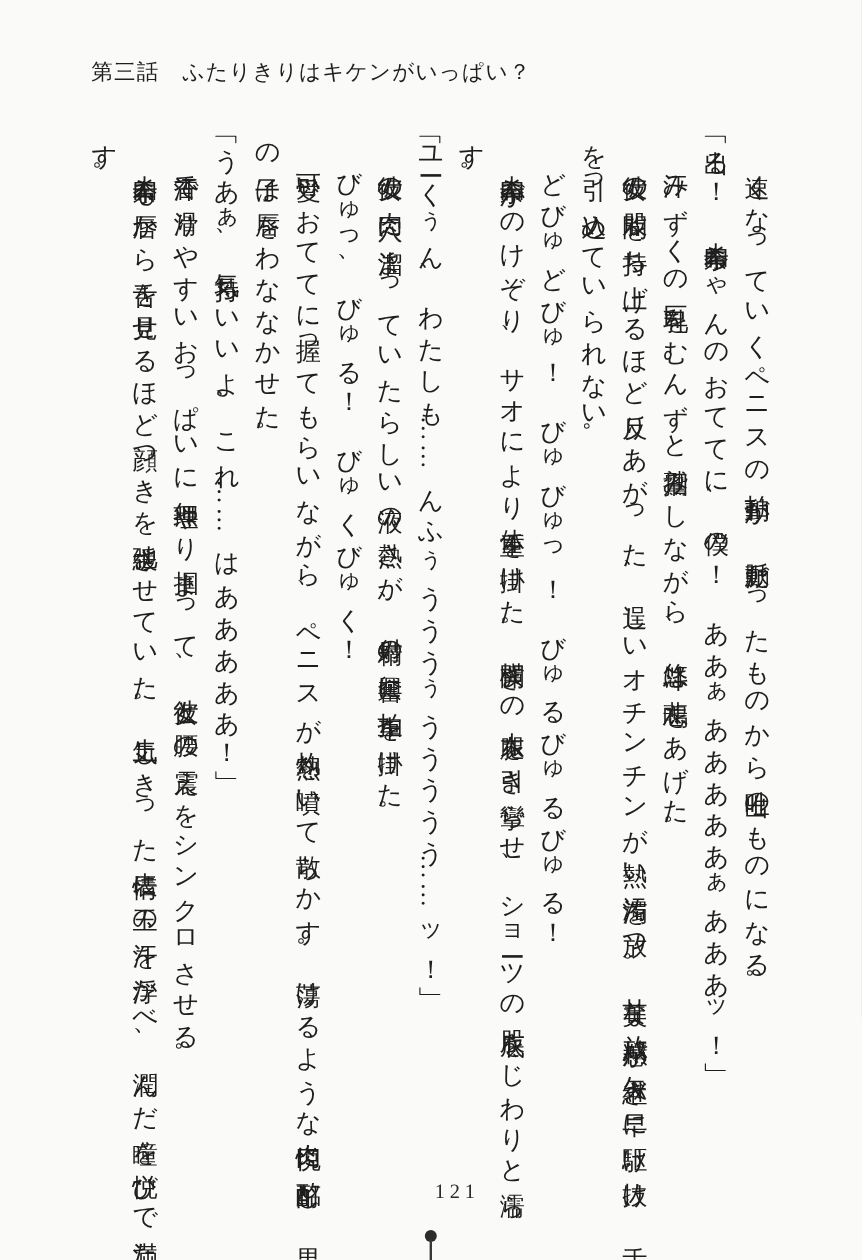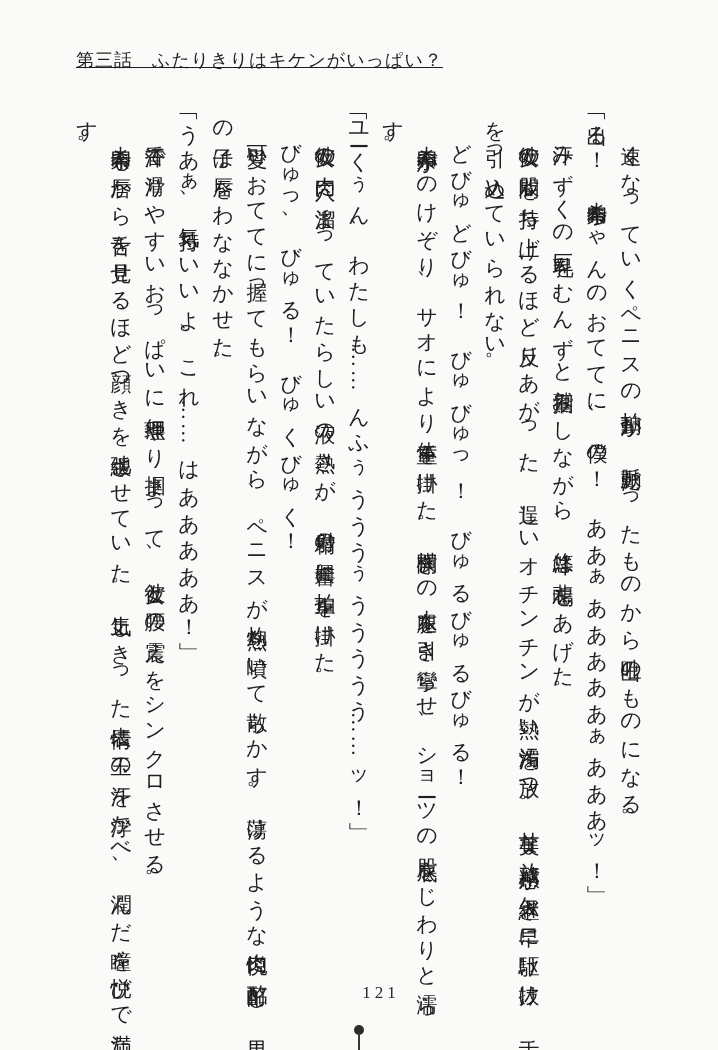--- a/index.html
+++ b/index.html
@@ -10,21 +10,20 @@
     overflow:hidden;
     font-family:"Liberation Serif","DejaVu Serif",serif;
     color:#1e1e1e;
   }
   .chapter-header{
     position:absolute;
     left:76px;top:48px;
     font-size:18px;
     letter-spacing:1px;
     white-space:nowrap;
-    text-decoration:underline;
   }
   .text-block{
     position:absolute;
     top:106px;right:70px;left:56px;
     height:944px;
     writing-mode:vertical-rl;
     text-orientation:mixed;
     font-size:21px;
     line-height:34px;
     letter-spacing:2.5px;

